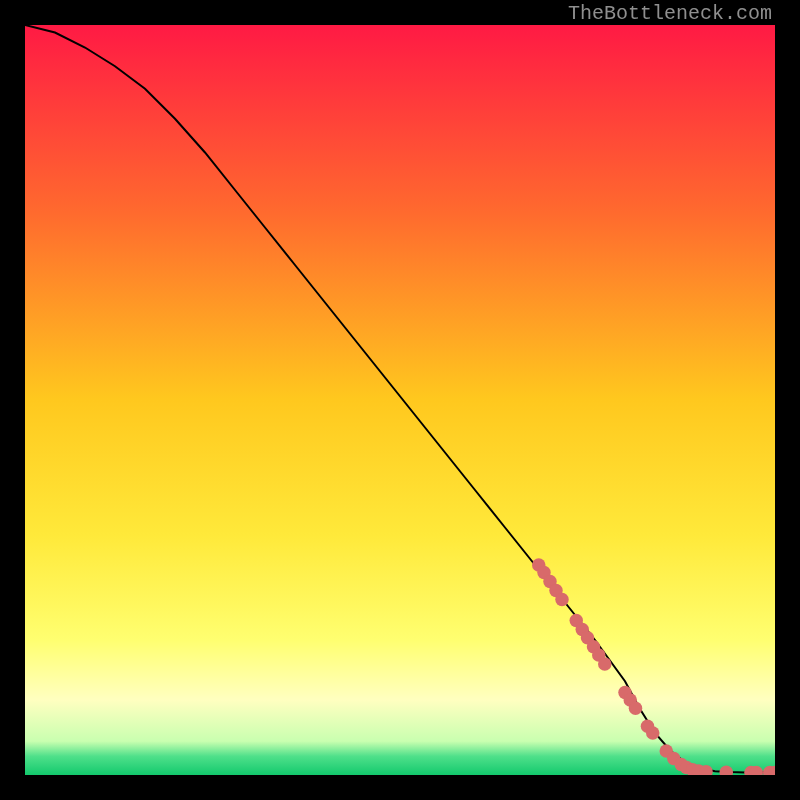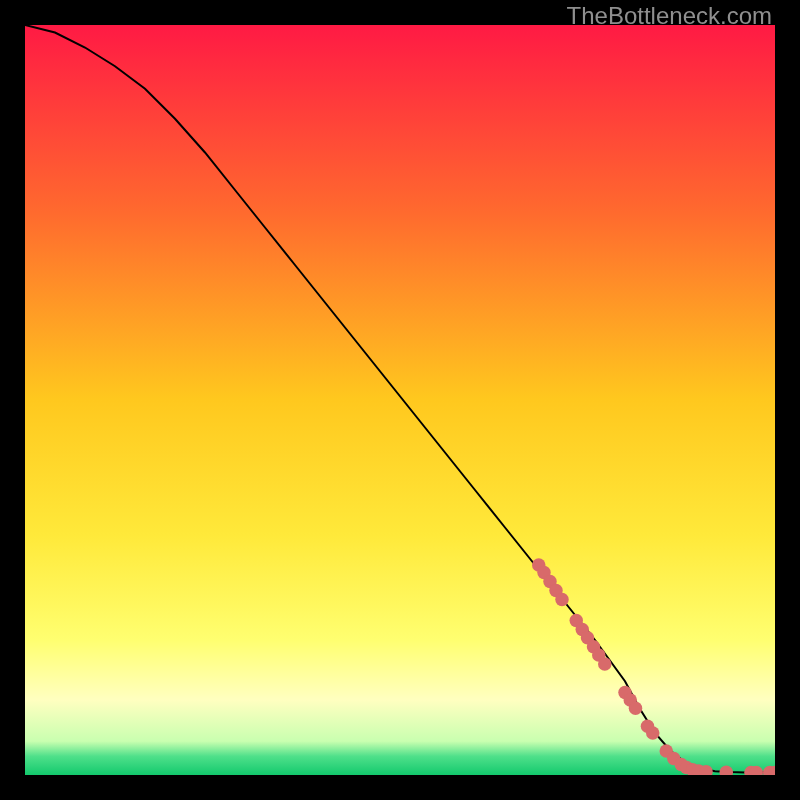--- a/index.html
+++ b/index.html
@@ -23,22 +23,22 @@
     left: 25px;
     top: 25px;
     width: 750px;
     height: 750px;
     
   }
   .watermark {
     position: absolute;
     top: 2px;
     right: 28px;
-    font-family: Liberation Sans, sans-serif;
-    font-size: 24px;
+    font-family: Liberation Mono, monospace;
+    font-size: 20px;
     color: #8f8f8f;
     letter-spacing: 0px;
     user-select: none;
   }
   svg { display: block; }
 </style>
 </head>
 <body>
 
 <div class="frame">

